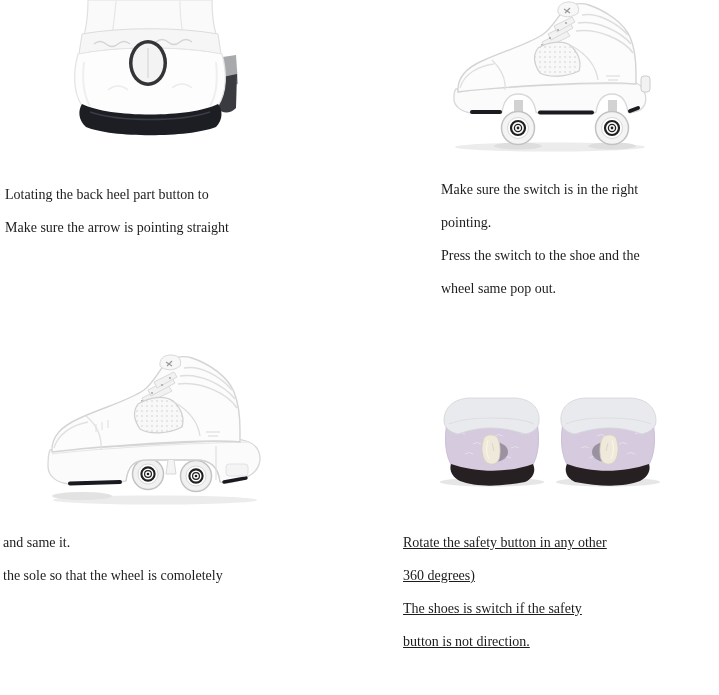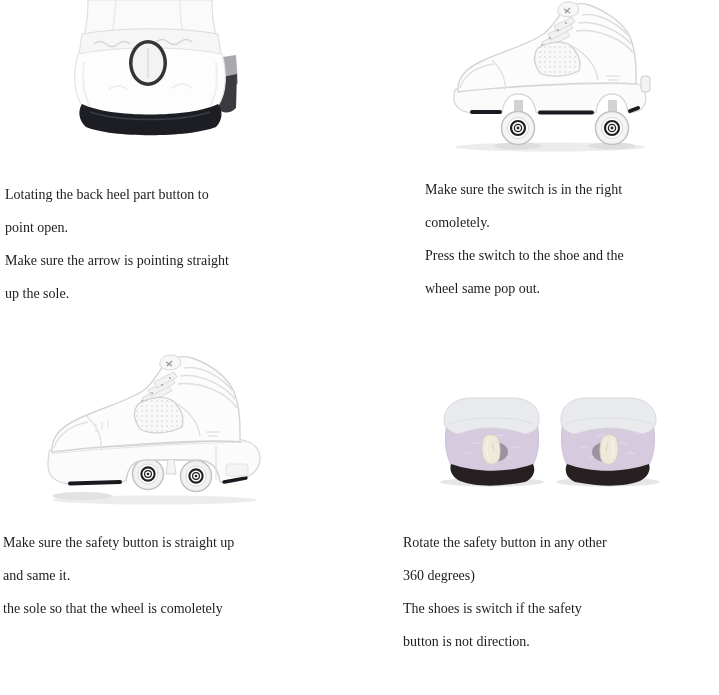--- a/index.html
+++ b/index.html
@@ -12,23 +12,23 @@
   }
   .photo{position:absolute;margin:0;padding:0;}
   .txt{position:absolute;color:#1c1c1c;}
   .txt .ln{
     font-size:14px;
     line-height:32.9px;
     white-space:nowrap;
     letter-spacing:0px;
   }
   #txt-1{left:5px;top:179px;}
-  #txt-2{left:425px;top:174px;}
+  #txt-2{left:441px;top:174px;}
   #txt-3{left:3px;top:527px;}
-  #txt-4{left:403px;top:527px;}
+  #txt-4{left:403px;top:527px;text-decoration:underline;}
   #photo-1{left:60px;top:0px;}
   #photo-2{left:448px;top:0px;}
   #photo-3{left:40px;top:354px;}
   #photo-4{left:435px;top:388px;}
 </style>
 </head>
 <body>
 
 <div id="stage">
 
@@ -128,28 +128,26 @@
       <path d="M44,60 C54,70 58,80 57,90" stroke="#e0e0e0" fill="none" stroke-width="1.3"></path>
       <path d="M124,46 C138,54 148,66 150,80" stroke="#dddddd" fill="none" stroke-width="1.3"></path>
       <path d="M158,76 h14 M160,80 h10" stroke="#d8d8d8" stroke-width="1"></path>
 
       <rect x="193" y="76" width="9" height="16" rx="3" fill="#f2f2f2" stroke="#cccccc" stroke-width="1"></rect>
     </svg>
   </figure>
 
   <div class="txt" id="txt-1">
     <div class="ln">Lotating the back heel part button to</div>
-    <div class="ln">point open.</div>
     <div class="ln">Make sure the arrow is pointing straight</div>
-    <div class="ln">up the sole.</div>
   </div>
 
   <div class="txt" id="txt-2">
     <div class="ln">Make sure the switch is in the right</div>
-    <div class="ln">comoletely.</div>
+    <div class="ln">pointing.</div>
     <div class="ln">Press the switch to the shoe and the</div>
     <div class="ln">wheel same pop out.</div>
   </div>
 
   <figure class="photo" id="photo-3">
     <svg width="235" height="152" viewBox="0 0 235 152">
       <defs>
         <pattern id="mdots3" width="5" height="5" patternUnits="userSpaceOnUse">
           <circle cx="2" cy="2" r="0.8" fill="#cfcfcf"></circle>
         </pattern>
@@ -226,21 +224,20 @@
           <path d="M53,52 C51,58 51,66 54,71" stroke="#f8f4ea" fill="none" stroke-width="1.2"></path>
           <path d="M57,55 l2,8" stroke="#dcd5c4" fill="none" stroke-width="1"></path>
         </g>
       </defs>
       <use href="#heelD"></use>
       <use href="#heelD" transform="translate(230,0) scale(-1,1)"></use>
     </svg>
   </figure>
 
   <div class="txt" id="txt-3">
-    <div class="ln">Make sure the safety button is straight up</div>
     <div class="ln">and same it.</div>
     <div class="ln">the sole so that the wheel is comoletely</div>
   </div>
 
   <div class="txt" id="txt-4">
     <div class="ln">Rotate the safety button in any other</div>
     <div class="ln">360 degrees)</div>
     <div class="ln">The shoes is switch if the safety</div>
     <div class="ln">button is not direction.</div>
   </div>

